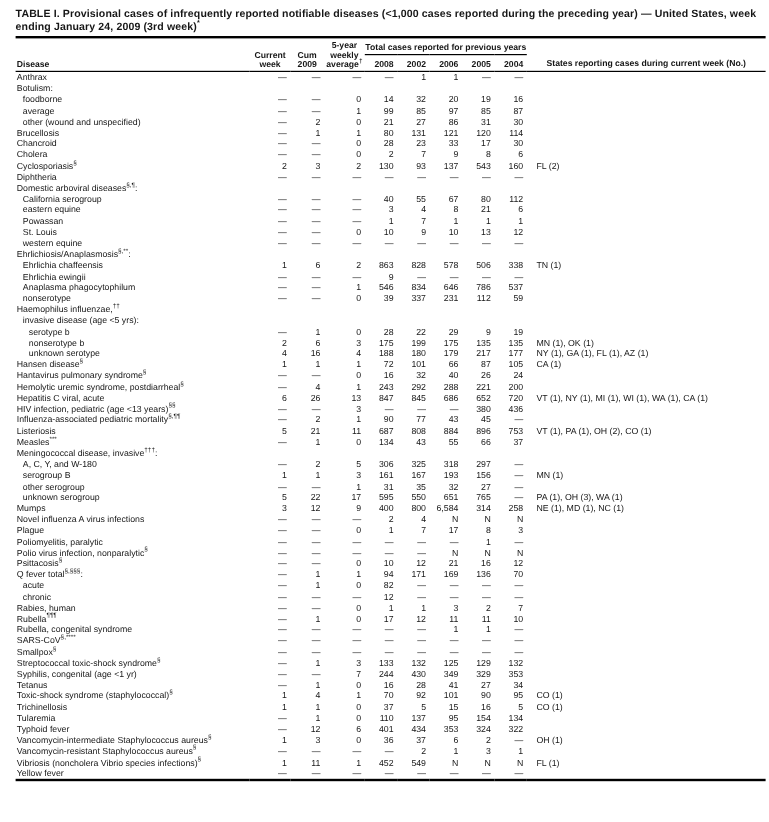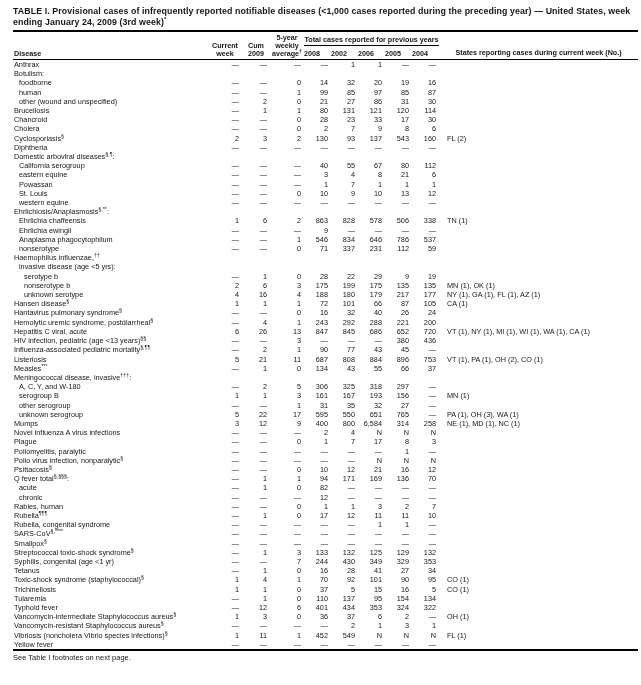--- a/index.html
+++ b/index.html
@@ -10,21 +10,21 @@
     color: #161616; overflow: hidden;
   }
   .page { padding: 6px 3px 0 13px; }
   .title { font-weight: 700; font-size: 8.8px; line-height: 10.5px; width: 623px; letter-spacing: 0.1px; }
   .title sup { font-size: 6px; }
   .rule-top { border-top: 2.5px solid #000; margin-top: 3px; width: 625px; }
   table { border-collapse: collapse; table-layout: fixed; width: 625px; }
   thead th { font-weight: 700; font-size: 7.2px; line-height: 8px; text-align: center; vertical-align: bottom; padding: 2px 0 1px; }
   th.h-disease { text-align: left; padding-left: 1px; margin-top: 26px; }
   th.h-group { border-bottom: 1px solid #000; padding-bottom: 1px; vertical-align: bottom; }
-  th.h-year { text-align: left; padding-right: 3px; }
+  th.h-year { text-align: right; padding-right: 3px; }
   th.h-states { padding-bottom: 2px; }
   tbody { border-top: 1.5px solid #000; border-bottom: 2.5px solid #000; }
   tbody td { font-size: 7.3px; line-height: 9.2px; height: 9.2px; padding: 0; white-space: nowrap; vertical-align: bottom; }
   td.c-disease { text-align: left; padding-left: 1px; }
   td.c-disease.ind1 { padding-left: 6px; }
   td.c-disease.ind2 { padding-left: 11px; }
   td.c-num { text-align: right; padding-right: 3px; }
   td.c-states { text-align: left; padding-left: 8px; overflow: hidden; }
   .it { }
   sup { font-size: 5.3px; vertical-align: super; line-height: 0; }
@@ -98,21 +98,21 @@
           <td class="c-num">—</td>
           <td class="c-num">0</td>
           <td class="c-num">14</td>
           <td class="c-num">32</td>
           <td class="c-num">20</td>
           <td class="c-num">19</td>
           <td class="c-num">16</td>
           <td class="c-states"></td>
         </tr>
         <tr>
-          <td class="c-disease ind1"><span>human</span></td>
+          <td class="c-disease ind1"><span>average</span></td>
           <td class="c-num">—</td>
           <td class="c-num">—</td>
           <td class="c-num">1</td>
           <td class="c-num">99</td>
           <td class="c-num">85</td>
           <td class="c-num">97</td>
           <td class="c-num">85</td>
           <td class="c-num">87</td>
           <td class="c-states"></td>
         </tr>
@@ -306,21 +306,21 @@
           <td class="c-num">646</td>
           <td class="c-num">786</td>
           <td class="c-num">537</td>
           <td class="c-states"></td>
         </tr>
         <tr>
           <td class="c-disease ind1"><span>nonserotype</span></td>
           <td class="c-num">—</td>
           <td class="c-num">—</td>
           <td class="c-num">0</td>
-          <td class="c-num">71</td>
+          <td class="c-num">39</td>
           <td class="c-num">337</td>
           <td class="c-num">231</td>
           <td class="c-num">112</td>
           <td class="c-num">59</td>
           <td class="c-states"></td>
         </tr>
         <tr>
           <td class="c-disease"><span class="it">Haemophilus influenzae</span><span>,</span><sup>††</sup></td>
           <td class="c-num"></td>
           <td class="c-num"></td>
@@ -832,14 +832,13 @@
           <td class="c-num">—</td>
           <td class="c-num">—</td>
           <td class="c-num">—</td>
           <td class="c-num">—</td>
           <td class="c-num">—</td>
           <td class="c-states"></td>
         </tr>
       </tbody>
   </table>
 
-  <div class="footer">See Table I footnotes on next page.</div>
 </div>
 
 </body></html>

